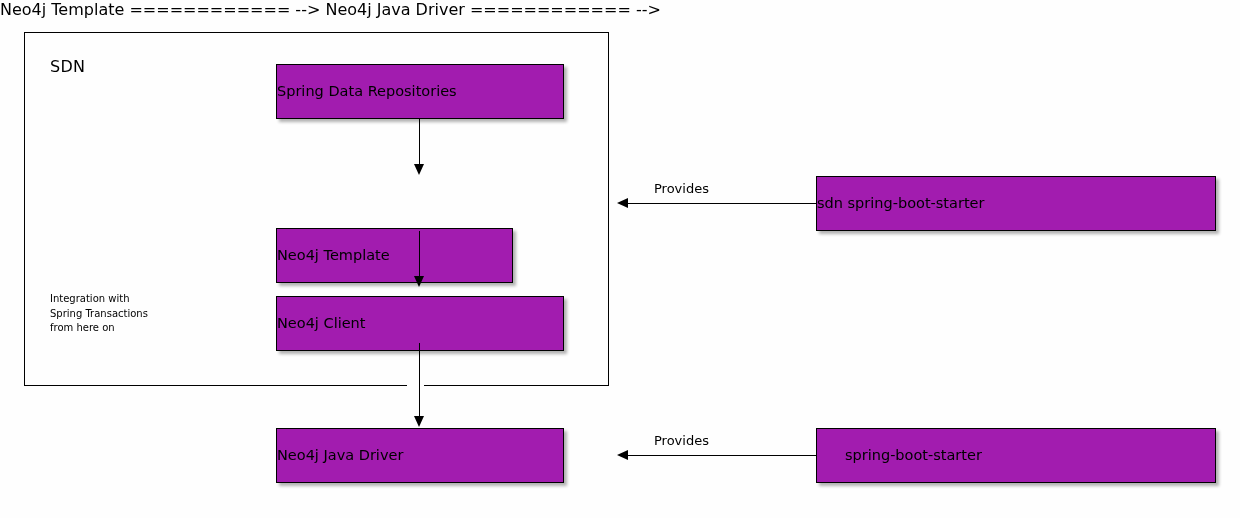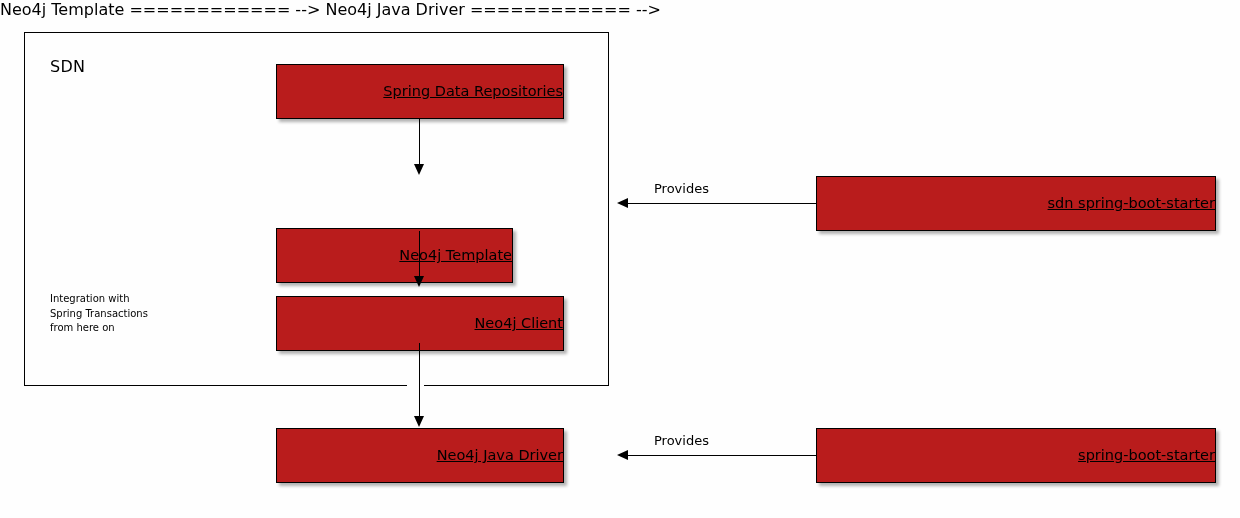--- a/index.html
+++ b/index.html
@@ -29,27 +29,26 @@
     font-weight: normal;
     color: #000000;
     letter-spacing: 0.3px;
     white-space: nowrap;
   }
 
   
   .node-box {
     position: absolute;
     border: 1px solid #000000;
-    background: #b91c1c;
+    background: #a21caf;
     box-sizing: border-box;
     display: flex;
     align-items: center;
-    justify-content: flex-end;
+    justify-content: flex-start;
     box-shadow: 3px 3px 3px rgba(0,0,0,0.30);
-    text-decoration: underline;
   }
   .node-label {
     font-size: 14.5px;
     color: #000000;
     white-space: nowrap;
     line-height: 1;
   }
 
   
   .free-text {
@@ -126,21 +125,21 @@
 
   <div class="node-box" style="left:276px; top:428px; width:288px; height:55px;">
     <span class="node-label">Neo4j Java Driver</span>
   </div>
 
   
   <div class="node-box" style="left:816px; top:176px; width:400px; height:55px;">
     <span class="node-label">sdn spring-boot-starter</span>
   </div>
 
-  <div class="node-box" style="left:816px; top:428px; width:400px; height:55px;">
+  <div class="node-box" style="left:816px; top:428px; width:400px; height:55px;padding-left:28px;">
     <span class="node-label">spring-boot-starter</span>
   </div>
 
   
   <div class="free-text" style="left:50px; top:292px;"><span>Integration with</span>
 <span>Spring Transactions</span>
 <span>from here on</span></div>
 
   
   <div class="line-v" style="left:419px; top:119px; height:46px;"></div>

